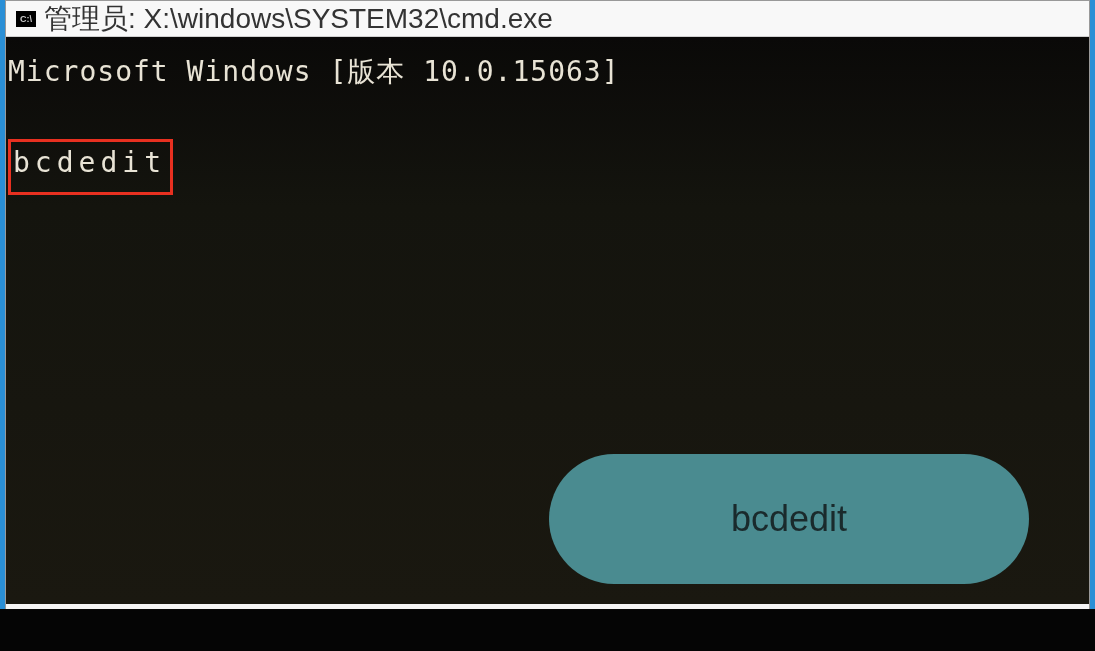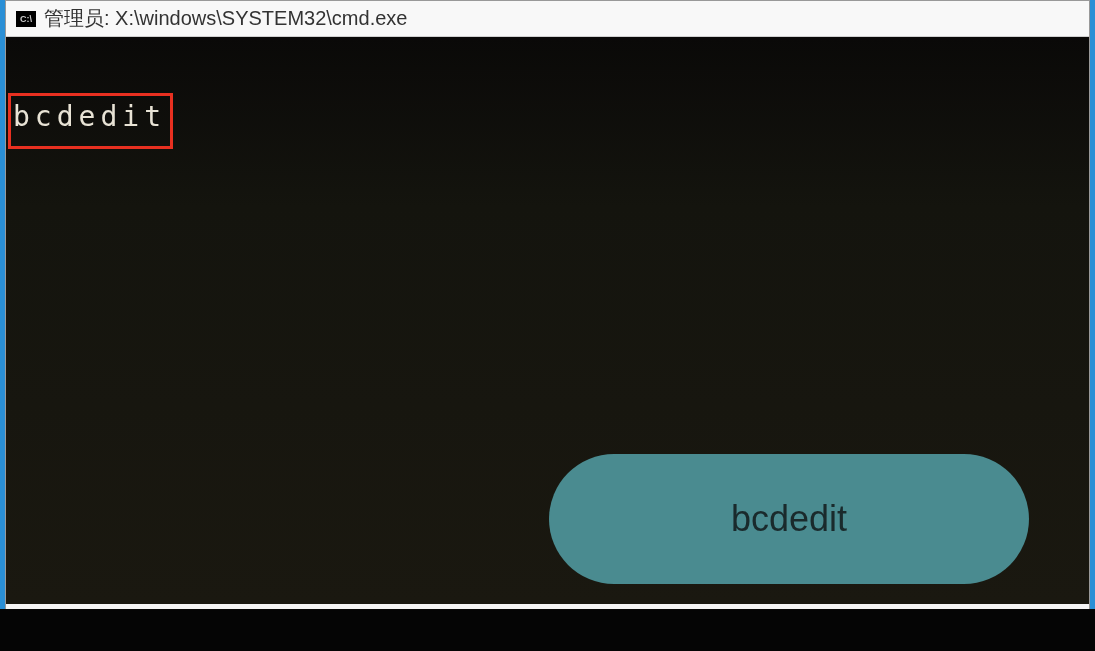--- a/index.html
+++ b/index.html
@@ -39,21 +39,21 @@
       display: flex;
       align-items: center;
       justify-content: center;
       color: #ccc;
       font-size: 9px;
       font-family: Arial, sans-serif;
       font-weight: bold;
     }
     .titlebar-text {
       font-family: "Microsoft YaHei", "SimSun", Arial, sans-serif;
-      font-size: 20px;
+      font-size: 28px;
       color: #333;
     }
     .terminal {
       position: absolute;
       top: 36px;
       left: 0;
       right: 0;
       bottom: 40px;
       background: #0a0a0a;
       background: linear-gradient(180deg, #0a0908 0%, #14140e 30%, #1a1810 100%);
@@ -118,20 +118,21 @@
   </style>
 </head>
 <body>
 
 <div class="window">
   <div class="titlebar">
     <div class="titlebar-icon">C:\</div>
     <div class="titlebar-text">管理员: X:\windows\SYSTEM32\cmd.exe</div>
   </div>
   <div class="terminal">
+    <div class="terminal-line first">Microsoft Windows [版本 10.0.15063]</div>
     <div class="prompt-line">
       <span class="command-box">
         <span class="command">bcdedit</span>
       </span>
     </div>
   </div>
   <div class="callout-button">
     <span>bcdedit</span>
   </div>
 </div>

